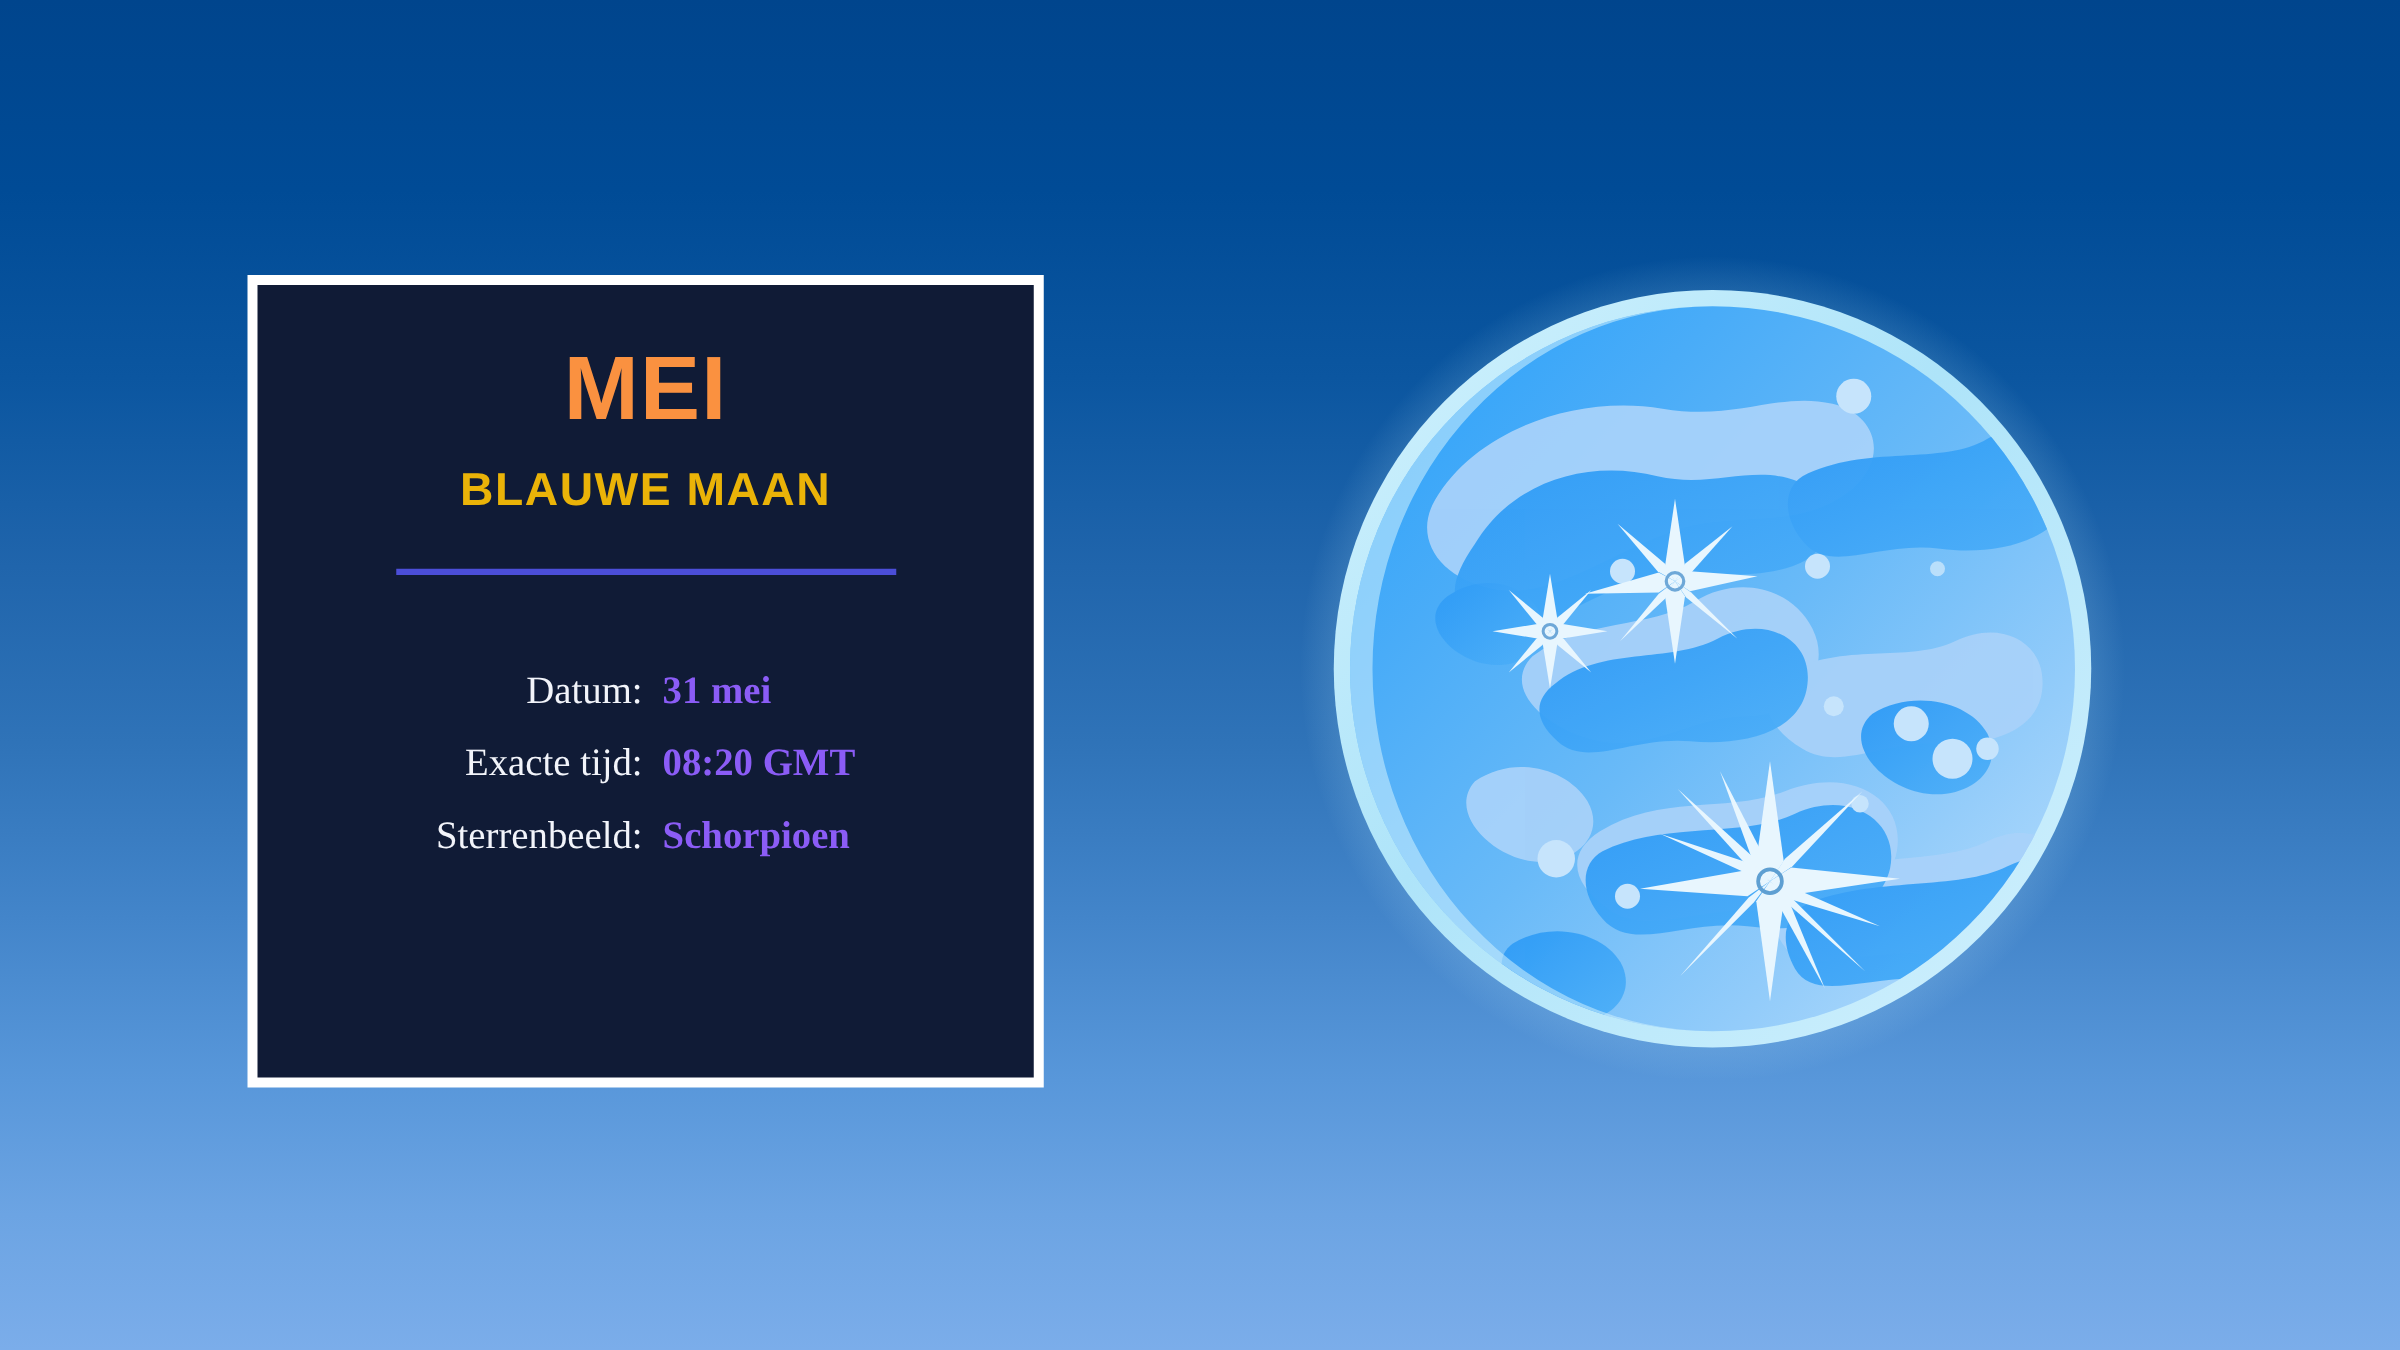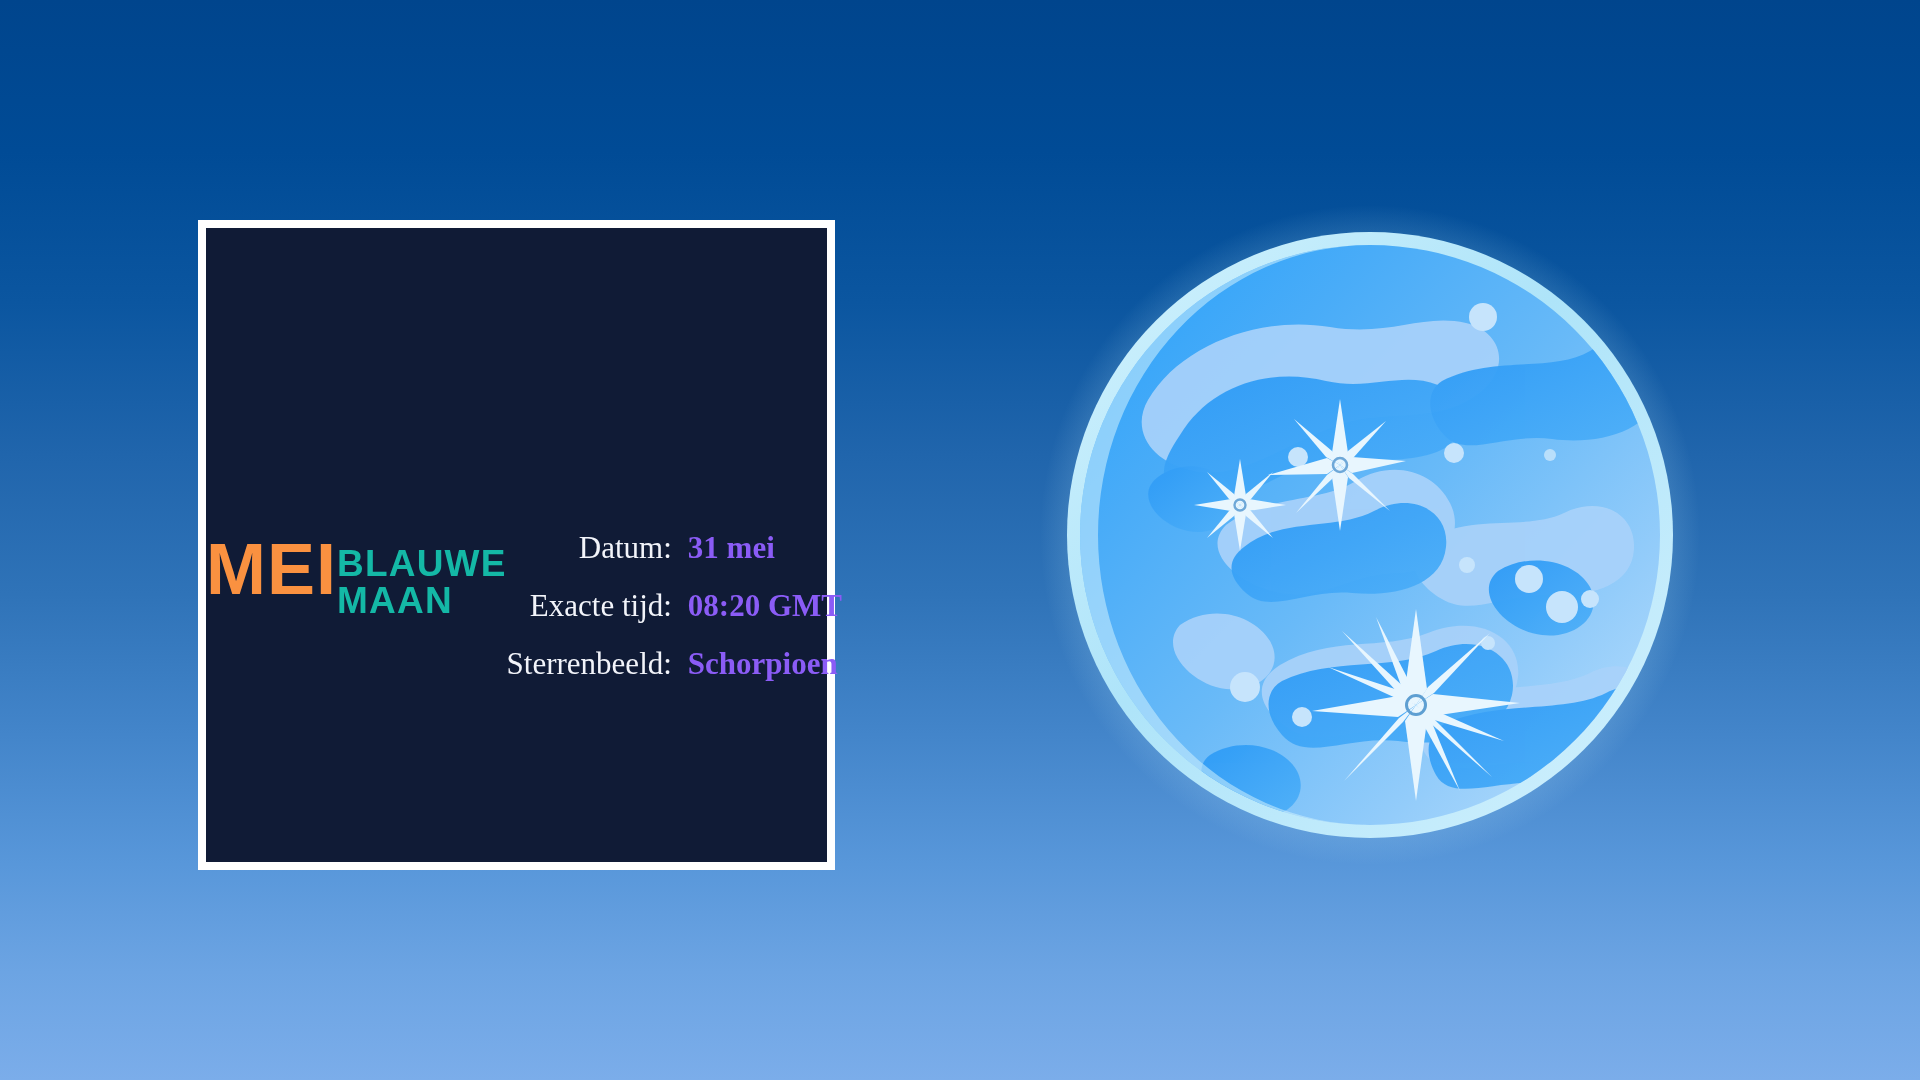--- a/index.html
+++ b/index.html
@@ -30,37 +30,37 @@
     position:absolute;
     left:198px; top:220px;
     width:637px; height:650px;
     background:#FFFFFF;
     padding:8px;
   }
   #info-card-inner {
     width:100%; height:100%;
     background:#101B36;
     display:flex;
-    flex-direction:row;
+    flex-direction:column;
     align-items:center;
     padding-top:47px;
   }
   #month-title {
     font-size:72px;
     font-weight:bold;
     letter-spacing:1px;
     color:#FA9140;
     line-height:1;
   }
   #moon-name {
     margin-top:26px;
     font-size:37px;
     font-weight:bold;
     letter-spacing:1.2px;
-    color:#14b8a6;
+    color:#eab308;
     line-height:1;
   }
   #divider {
     margin-top:45px;
     width:400px;
     height:5px;
     background:#4B4ED8;
   }
   #details {
     margin-top:74px;

